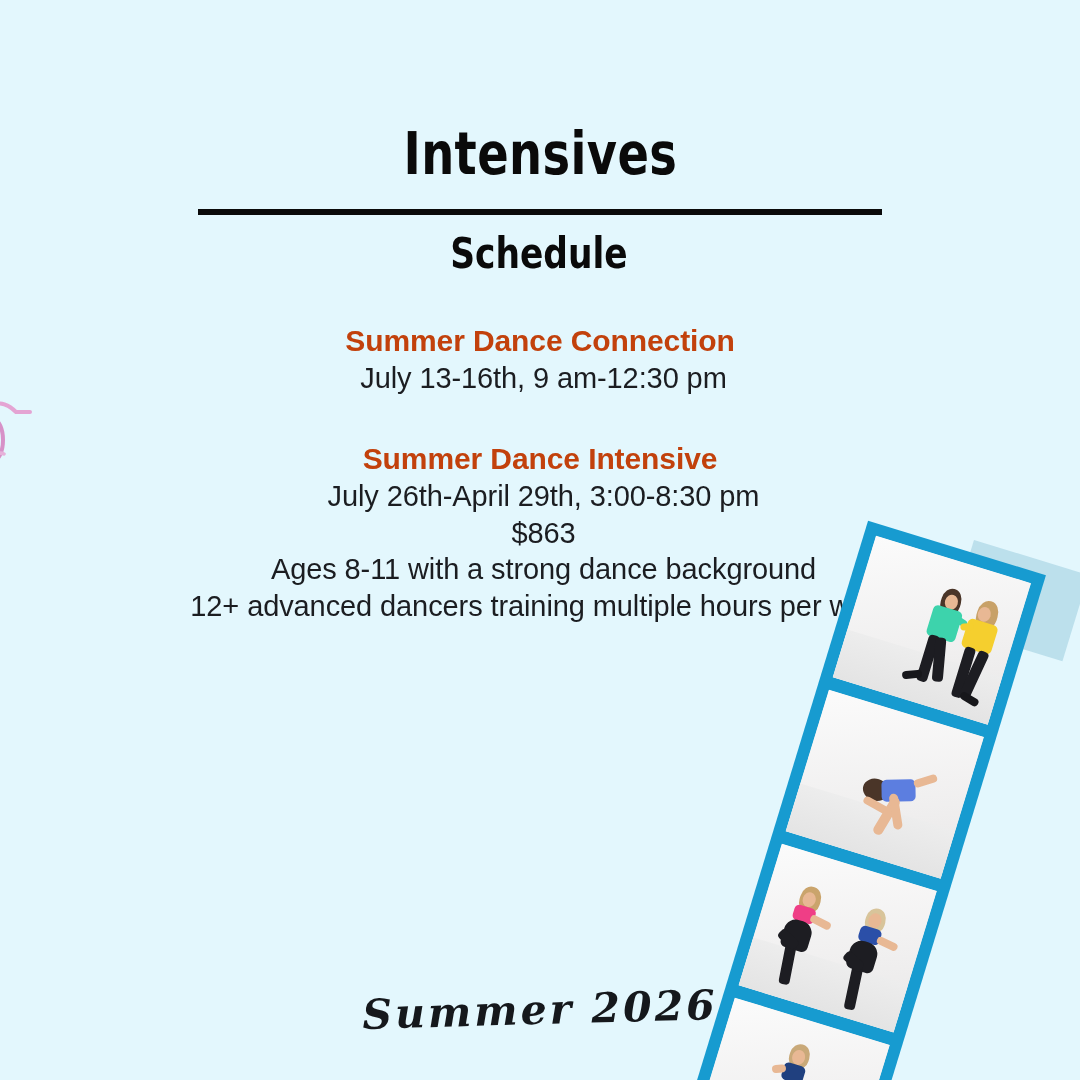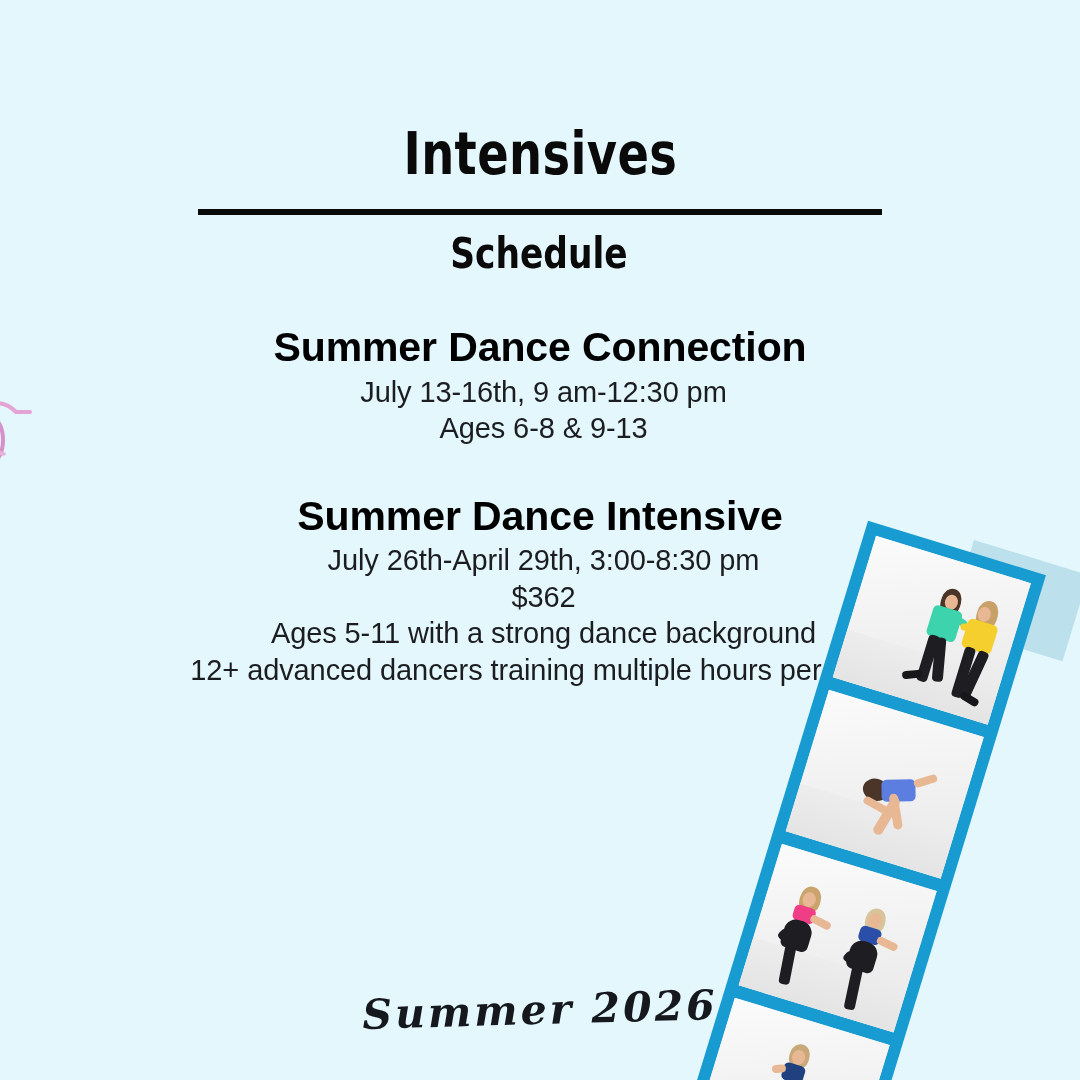--- a/index.html
+++ b/index.html
@@ -73,24 +73,24 @@
     width: 1080px;
     text-align: center;
     color: #16181b;
   }
   .block { margin: 0 0 44px 0; }
   .block:last-child { margin-bottom: 0; }
 
   .block-title {
     font-family: "Liberation Sans", sans-serif;
     font-weight: 700;
-    font-size: 41px;
+    font-size: 30px;
     letter-spacing: -0.1px;
     line-height: 1.26;
-    color: #000000;
+    color: #c2410c;
   }
   .block-line {
     font-family: "Liberation Sans", sans-serif;
     font-weight: 400;
     font-size: 29px;
     letter-spacing: -0.1px;
     line-height: 1.26;
     color: #1b1d21;
     margin-left: 7px;
   }
@@ -216,28 +216,27 @@
 
   <div class="divider"></div>
 
   <div class="subtitle">Schedule</div>
 
   <div class="schedule">
 
     <div class="block">
       <div class="block-title">Summer Dance Connection</div>
       <div class="block-line">July 13-16th, 9 am-12:30 pm</div>
-      <div class="block-line">Ages 6-8 &amp; 9-13</div>
     </div>
 
     <div class="block">
       <div class="block-title">Summer Dance Intensive</div>
       <div class="block-line">July 26th-April 29th, 3:00-8:30 pm</div>
-      <div class="block-line">$362</div>
-      <div class="block-line">Ages 5-11 with a strong dance background</div>
+      <div class="block-line">$863</div>
+      <div class="block-line">Ages 8-11 with a strong dance background</div>
       <div class="block-line">12+ advanced dancers training multiple hours per week</div>
     </div>
 
   </div>
 
   <div class="logo">
     <div class="logo-script">Summer 2026</div>
   </div>
 
   <div class="filmstrip-wrap">

